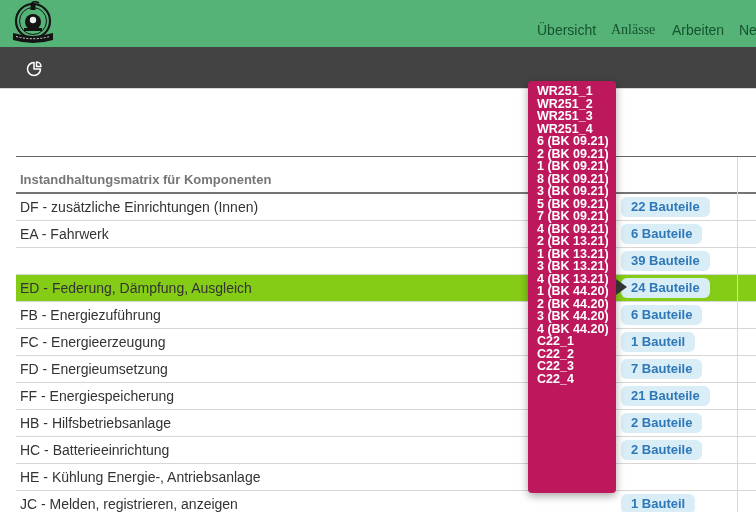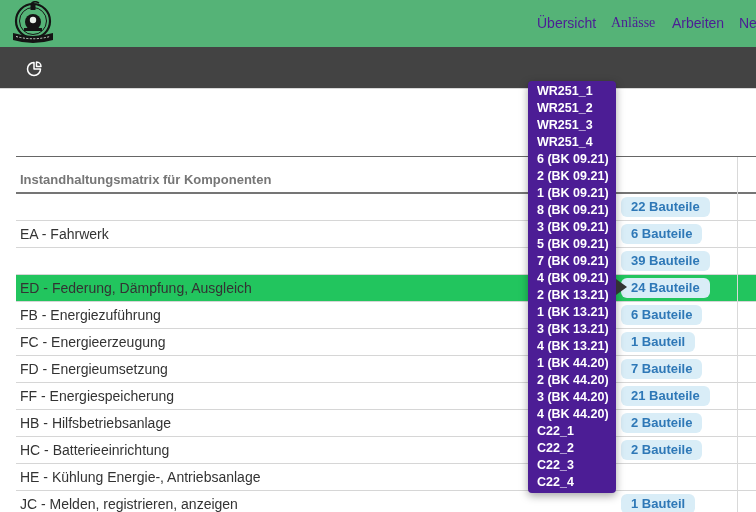--- a/index.html
+++ b/index.html
@@ -5,50 +5,50 @@
   * { box-sizing: border-box; }
   html,body { margin:0; padding:0; }
   body {
     width:756px; height:512px; position:relative; overflow:hidden;
     background:#ffffff; font-family:"Liberation Sans", sans-serif;
   }
 
   
   .navbar { position:absolute; left:0; top:0; width:756px; height:47px; background:#55b377; }
   .brand { position:absolute; left:10px; top:1px; width:46px; height:46px; cursor:pointer; }
-  .nav-item { position:absolute; top:15px; color:#4c1d95; font-size:14px; white-space:nowrap; cursor:pointer; }
+  .nav-item { position:absolute; top:22px; color:#14532d; font-size:14px; white-space:nowrap; cursor:pointer; }
   .nav-0 { left:537px; } .nav-1 { left:611px;font-family:Liberation Serif, serif; } .nav-2 { left:672px; } .nav-3 { left:739px; }
 
   
   .toolbar { position:absolute; left:0; top:47px; width:756px; height:42px; background:#434343; border-bottom:1px solid #d8d8d8; }
   .pie-btn { position:absolute; left:26px; top:12px; width:18px; height:18px; cursor:pointer; }
 
   
   .content-table { position:absolute; left:16px; top:156px; width:740px; height:356px; border-top:1px solid #666; overflow:hidden; }
   .table-title {
     height:37px; padding:15px 0 0 4px; font-size:13px; font-weight:bold; color:#767676;
     border-bottom:2px solid #757575;
   }
   .comp-row {
     position:relative; height:27px; line-height:26px; border-bottom:1px solid #d6d6d6;
     padding-left:4px; font-size:14px; color:#333; cursor:pointer; background:#fff;
   }
-  .comp-row.highlighted { background:#22c55e; }
+  .comp-row.highlighted { background:#84cc16; }
   .badge {
     position:absolute; left:605px; top:50%; transform:translateY(-50%);
     background:#d9edf7; color:#2e78b7; font-size:13px; font-weight:bold;
     line-height:normal; padding:2px 10px 3px; border-radius:6px; white-space:nowrap; cursor:pointer;
   }
   .col-divider { position:absolute; left:721px; top:0; bottom:0; width:1px; background:#d9d9d9; }
 
   
   .vehicle-popover {
     position:absolute; left:528px; top:81px; width:88px; height:412px; z-index:10;
-    background:#4c1d95; border-radius:4px; box-shadow:0 3px 9px rgba(0,0,0,.35);
-    display:flex; flex-direction:column; justify-content:space-between; padding:4px 0;
+    background:#be185d; border-radius:4px; box-shadow:0 3px 9px rgba(0,0,0,.35);
+    display:flex; flex-direction:column; justify-content:flex-start; padding:4px 0;
   }
   .vehicle-item {
     color:#fff; font-size:12.5px; font-weight:bold; line-height:1;
     padding-left:9px; white-space:nowrap; cursor:pointer;
   }
   .popover-arrow {
     position:absolute; left:616px; top:279px; z-index:10; width:0; height:0;
     border-top:8px solid transparent; border-bottom:8px solid transparent; border-left:11px solid #333;
   }
 </style>
@@ -85,20 +85,21 @@
     </svg>
   </div>
 </div>
 
 <div class="content-table">
   <div class="table-title">Instandhaltungsmatrix für Komponenten</div>
 
   <div>
 
       <div class="comp-row">
+        <span>DF - zusätzliche Einrichtungen (Innen)</span>
         <span class="badge">22 Bauteile</span>
       </div>
 
       <div class="comp-row">
         <span>EA - Fahrwerk</span>
         <span class="badge">6 Bauteile</span>
       </div>
 
       <div class="comp-row">
         <span class="badge">39 Bauteile</span>

